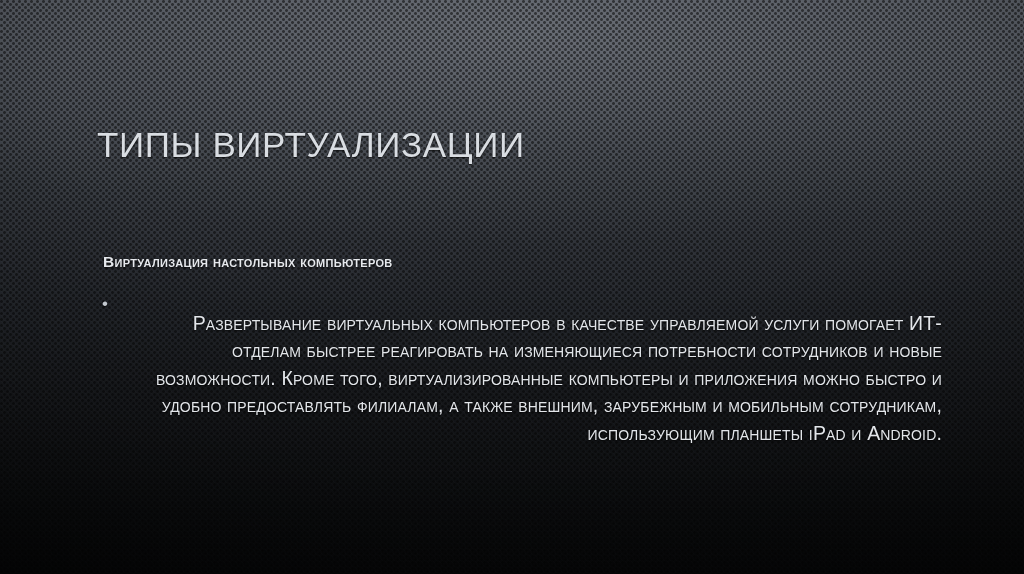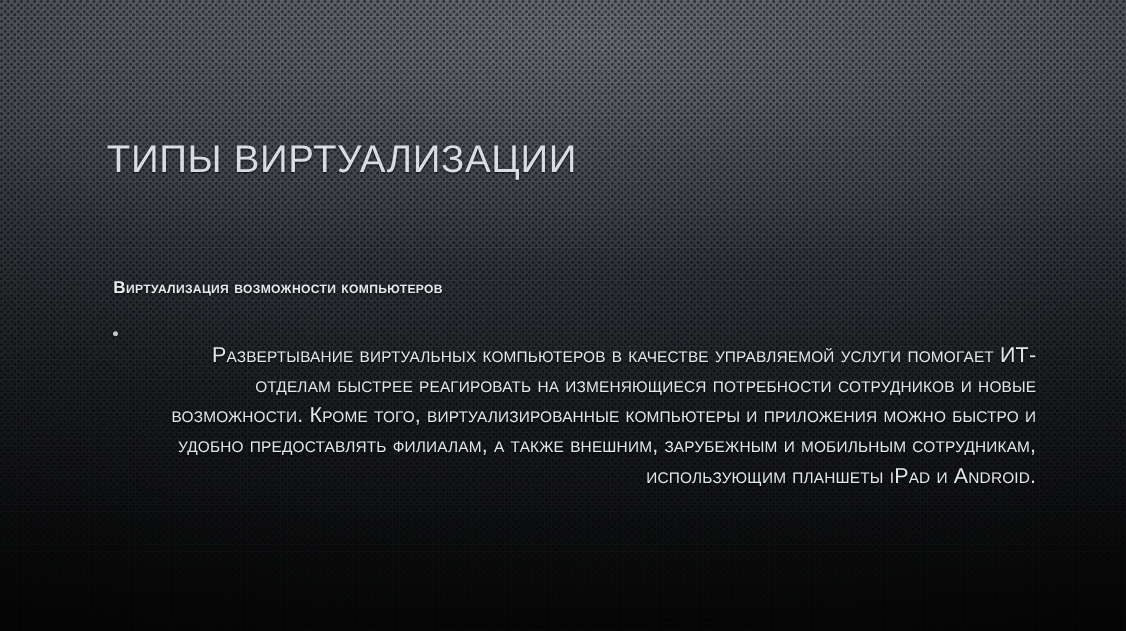--- a/index.html
+++ b/index.html
@@ -147,21 +147,21 @@
   <div class="bg-hlight"></div>
   <div class="bg-dots"></div>
   <div class="bg-vignette"></div>
 
   <div class="content">
 
     <h1 class="slide-title">Типы виртуализации</h1>
 
     <div class="body-block">
 
-      <div class="subhead">Виртуализация возможности компьютеров</div>
+      <div class="subhead">Виртуализация настольных компьютеров</div>
 
       <div class="bullet-row">
         <span class="bullet-mark">•</span>
         <p class="bullet-text">Развертывание виртуальных компьютеров в качестве управляемой услуги помогает ИТ-отделам быстрее реагировать на изменяющиеся потребности сотрудников и новые возможности. Кроме того, виртуализированные компьютеры и приложения можно быстро и удобно предоставлять филиалам, а также внешним, зарубежным и мобильным сотрудникам, использующим планшеты iPad и Android.</p>
       </div>
 
     </div>
   </div>
 </div>
 

